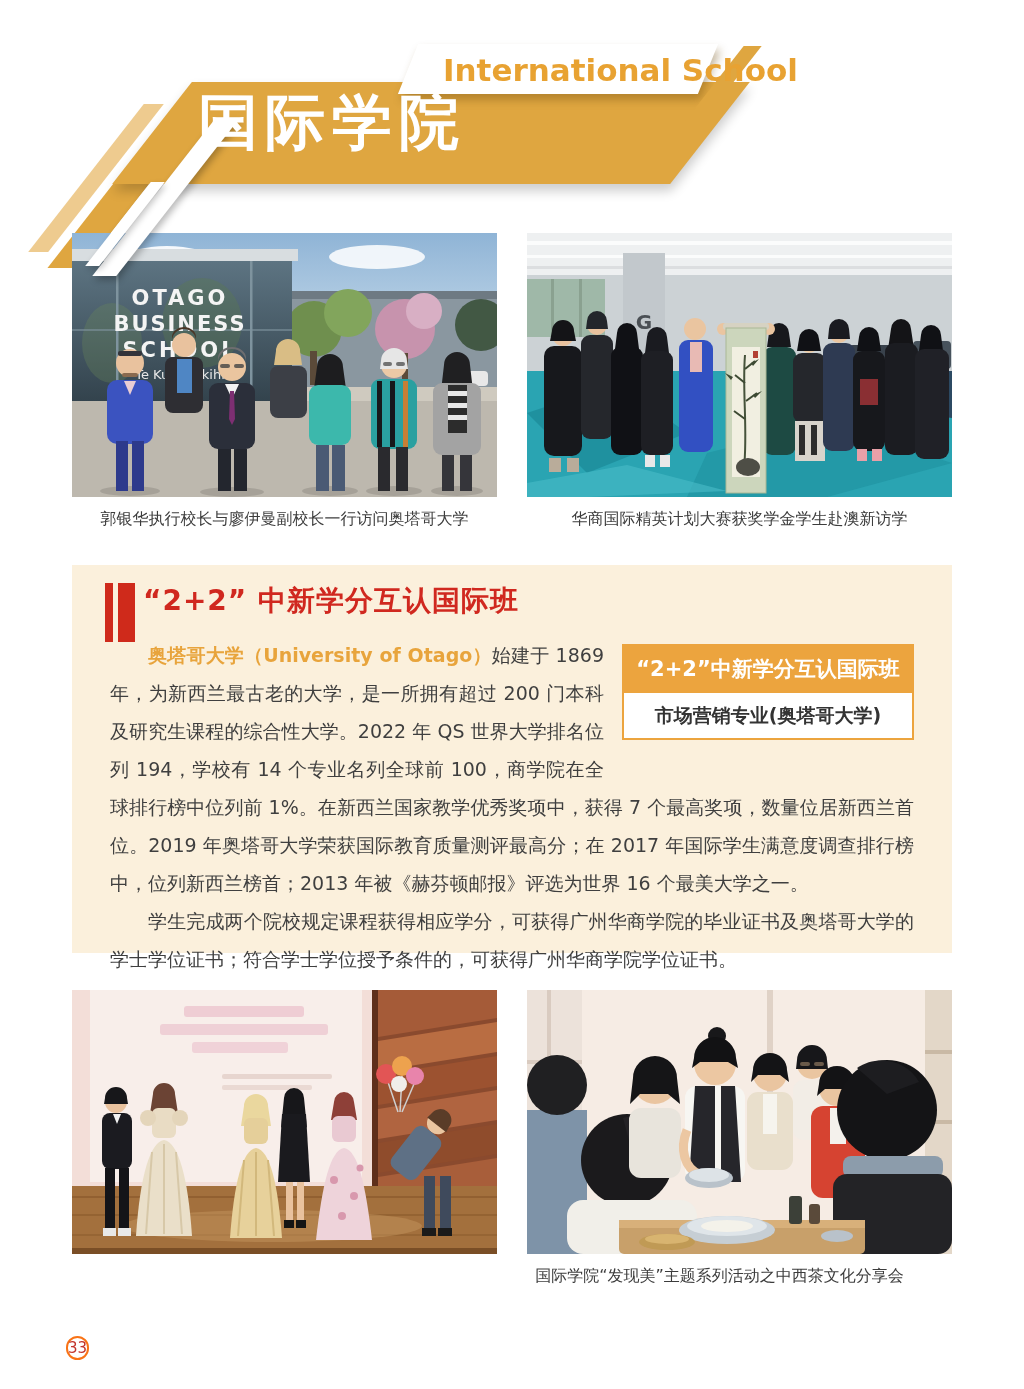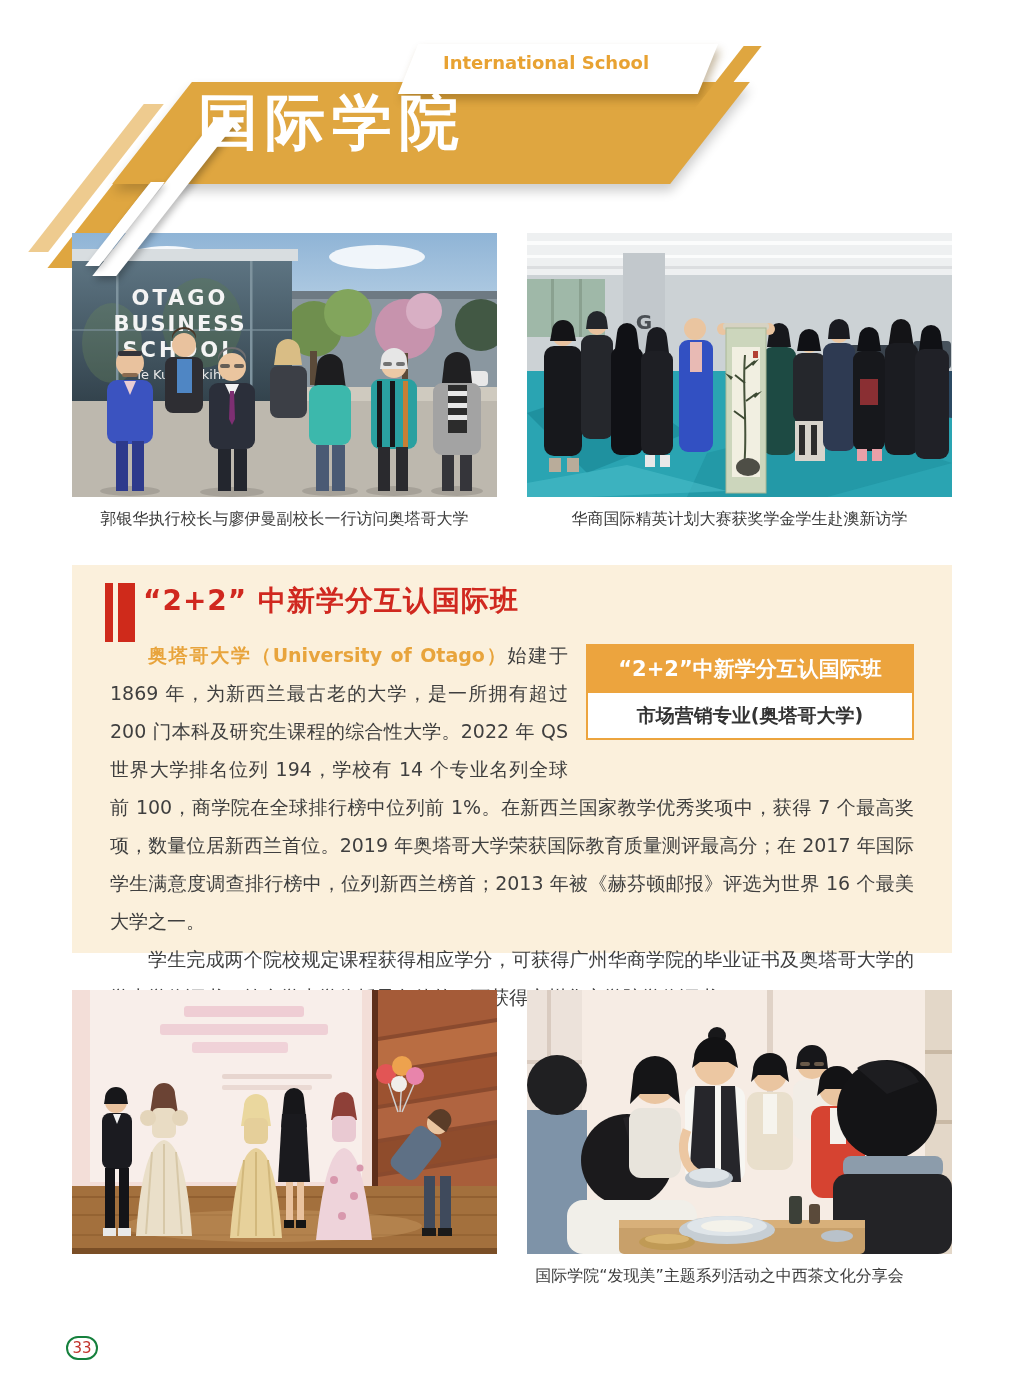--- a/index.html
+++ b/index.html
@@ -15,21 +15,21 @@
                    transform:skewX(-38deg); box-shadow:6px 7px 10px rgba(0,0,0,.20); z-index:2; }
   .slash-white1  { left:154px; top:118px; width:24px; height:158px; background:#fff;
                    transform:skewX(-38deg); box-shadow:5px 4px 7px rgba(0,0,0,.28); z-index:3; }
   .slash-white2  { left:118px; top:182px; width:14px; height:84px; background:#fff;
                    transform:skewX(-38deg); box-shadow:4px 3px 6px rgba(0,0,0,.22); z-index:3; }
   .banner-text   { position:absolute; left:198px; top:92px; z-index:5; color:#fff; font-weight:bold;
                    font-size:60px; letter-spacing:7px; line-height:1; }
   .ribbon        { position:absolute; left:408px; top:44px; width:300px; height:50px; background:#fff;
                    transform:skewX(-22deg); box-shadow:5px 6px 8px rgba(110,75,15,.38); z-index:4; }
   .ribbon-text   { position:absolute; left:443px; top:52px; z-index:5; color:#e8a232; font-weight:bold;
-                   font-size:18px; line-height:1.2; }
+                   font-size:31px; line-height:1.2; }
   .ribbon-slash  { left:714px; top:46px; width:18px; height:76px; background:#dfa640;
                    transform:skewX(-38deg); z-index:4; }
 
   
   .photo { position:absolute; width:425px; height:264px; overflow:hidden; background:#ddd; }
   .photo svg { display:block; width:100%; height:100%; }
   .photo-1 { left:72px;  top:233px; }
   .photo-2 { left:527px; top:233px; }
   .photo-3 { left:72px;  top:990px; }
   .photo-4 { left:527px; top:990px; }
@@ -41,28 +41,28 @@
 
   
   .card { position:absolute; left:72px; top:565px; width:880px; height:388px; background:#fbf0dc; }
   .bar-thin { position:absolute; left:33px; top:18px; width:8px;  height:59px; background:#cf2a1b; }
   .bar-main { position:absolute; left:46px; top:18px; width:17px; height:59px; background:#cf2a1b; }
   .card-title    { margin:17px 0 0 71px; color:#d0281f; font-size:28px; font-weight:bold; letter-spacing:1px; }
   .card-subtitle { margin:7px 0 0 70px;  color:#d0281f; font-size:19px; font-weight:bold; }
   .card-body { margin:16px 38px 0 38px; font-size:19px; line-height:38px; color:#3f3f3f; text-align:justify; }
   .card-body p { margin:0; text-indent:2em; }
   .lead { color:#e8a43c; font-weight:bold; }
-  .promo { float:right; width:328px; margin:8px 0 48px 18px; border:2px solid #eca43e; background:#fff; }
+  .promo { float:right; width:292px; margin:8px 0 48px 18px; border:2px solid #eca43e; background:#fff; }
   .promo-head { background:#eca43e; color:#fff; font-weight:bold; font-size:21px; text-align:center;
                 padding:11px 4px; line-height:1.2; text-indent:0; }
   .promo-body { background:#fff; color:#333; font-weight:bold; font-size:19px; text-align:center;
                 padding:11px 16px; line-height:1.2; text-indent:0; }
 
   
-  .page-num { position:absolute; left:66px; top:1336px; width:32px; height:24px; border:2px solid #15803d;
+  .page-num { position:absolute; left:66px; top:1336px; width:23px; height:24px; border:2px solid #f97316;
               border-radius:12px; color:#c2332b; font-size:15px; line-height:20px; text-align:center; }
 </style>
 </head>
 <body>
 
 <div class="page">
 
   <div>
     <div class="slash slash-light"></div>
     <div class="slash slash-gold"></div>

